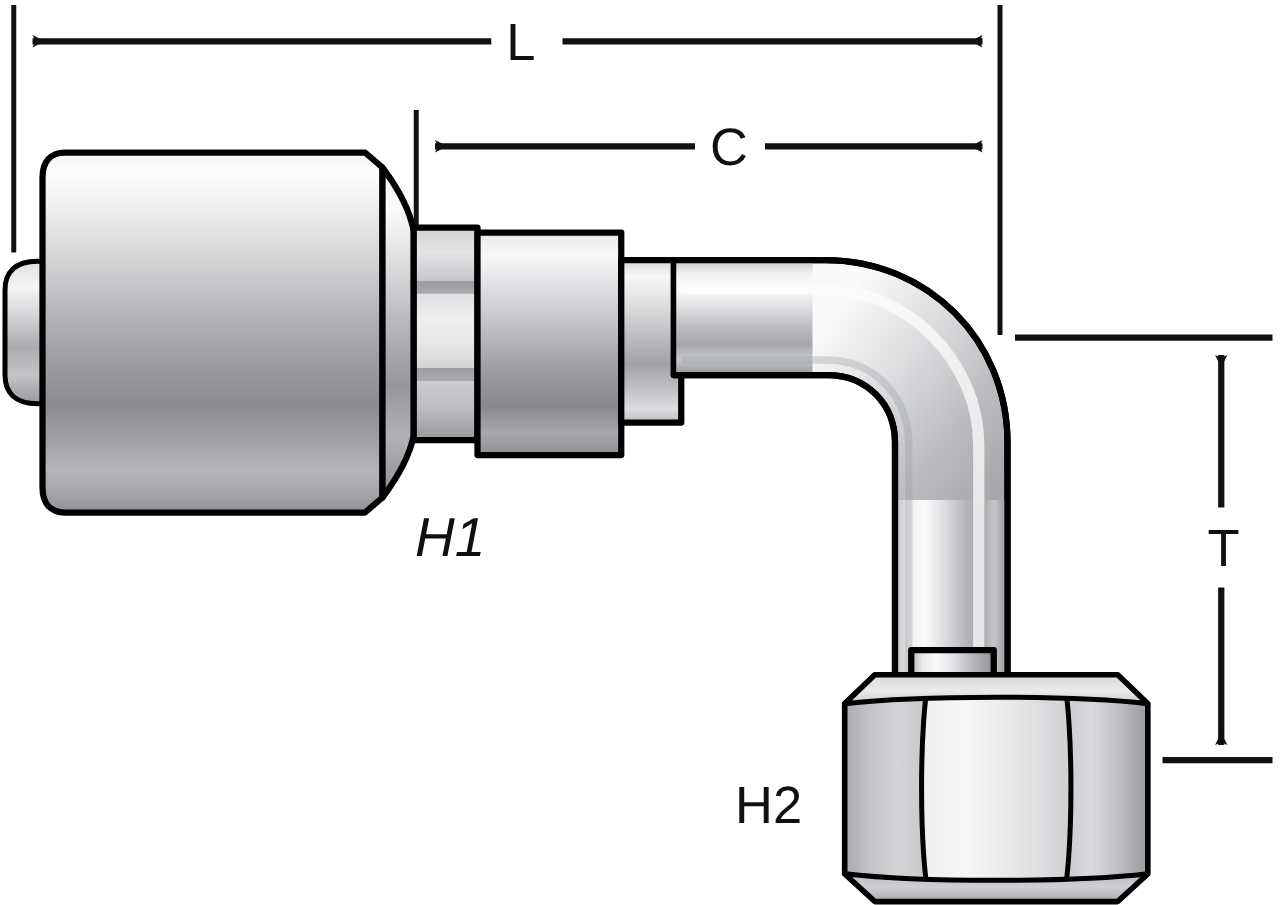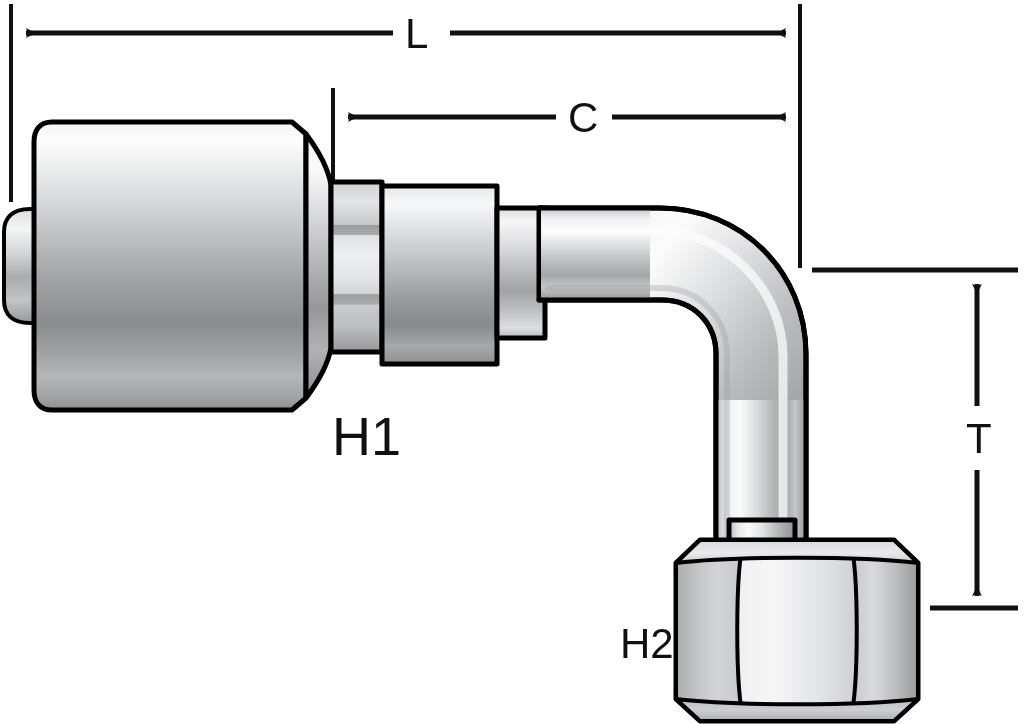--- a/index.html
+++ b/index.html
@@ -30,22 +30,22 @@
     font-family: "Liberation Sans", sans-serif;
     color: #101010;
     font-weight: 400;
     line-height: 1;
     white-space: nowrap;
     user-select: none;
   }
   #label-L  { left: 405px; top: 13px;  font-size: 42px; }
   #label-C  { left: 568px; top: 97px;  font-size: 42px; }
   #label-T  { left: 966px; top: 418px; font-size: 42px; }
-  #label-H1 { left: 332px; top: 409px; font-size: 54px; }
-  #label-H2 { left: 620px; top: 623px; font-size: 42px; }
+  #label-H1 { left: 332px; top: 409px; font-size: 44px; font-style: italic; }
+  #label-H2 { left: 588px; top: 623px; font-size: 42px; }
 </style>
 </head>
 <body>
 
 <div id="stage">
 
   <svg id="drawing" viewBox="0 0 1024 724" xmlns="http://www.w3.org/2000/svg">
     <defs>
 
       <linearGradient id="gFerrule" x1="0" y1="0" x2="0" y2="1">

